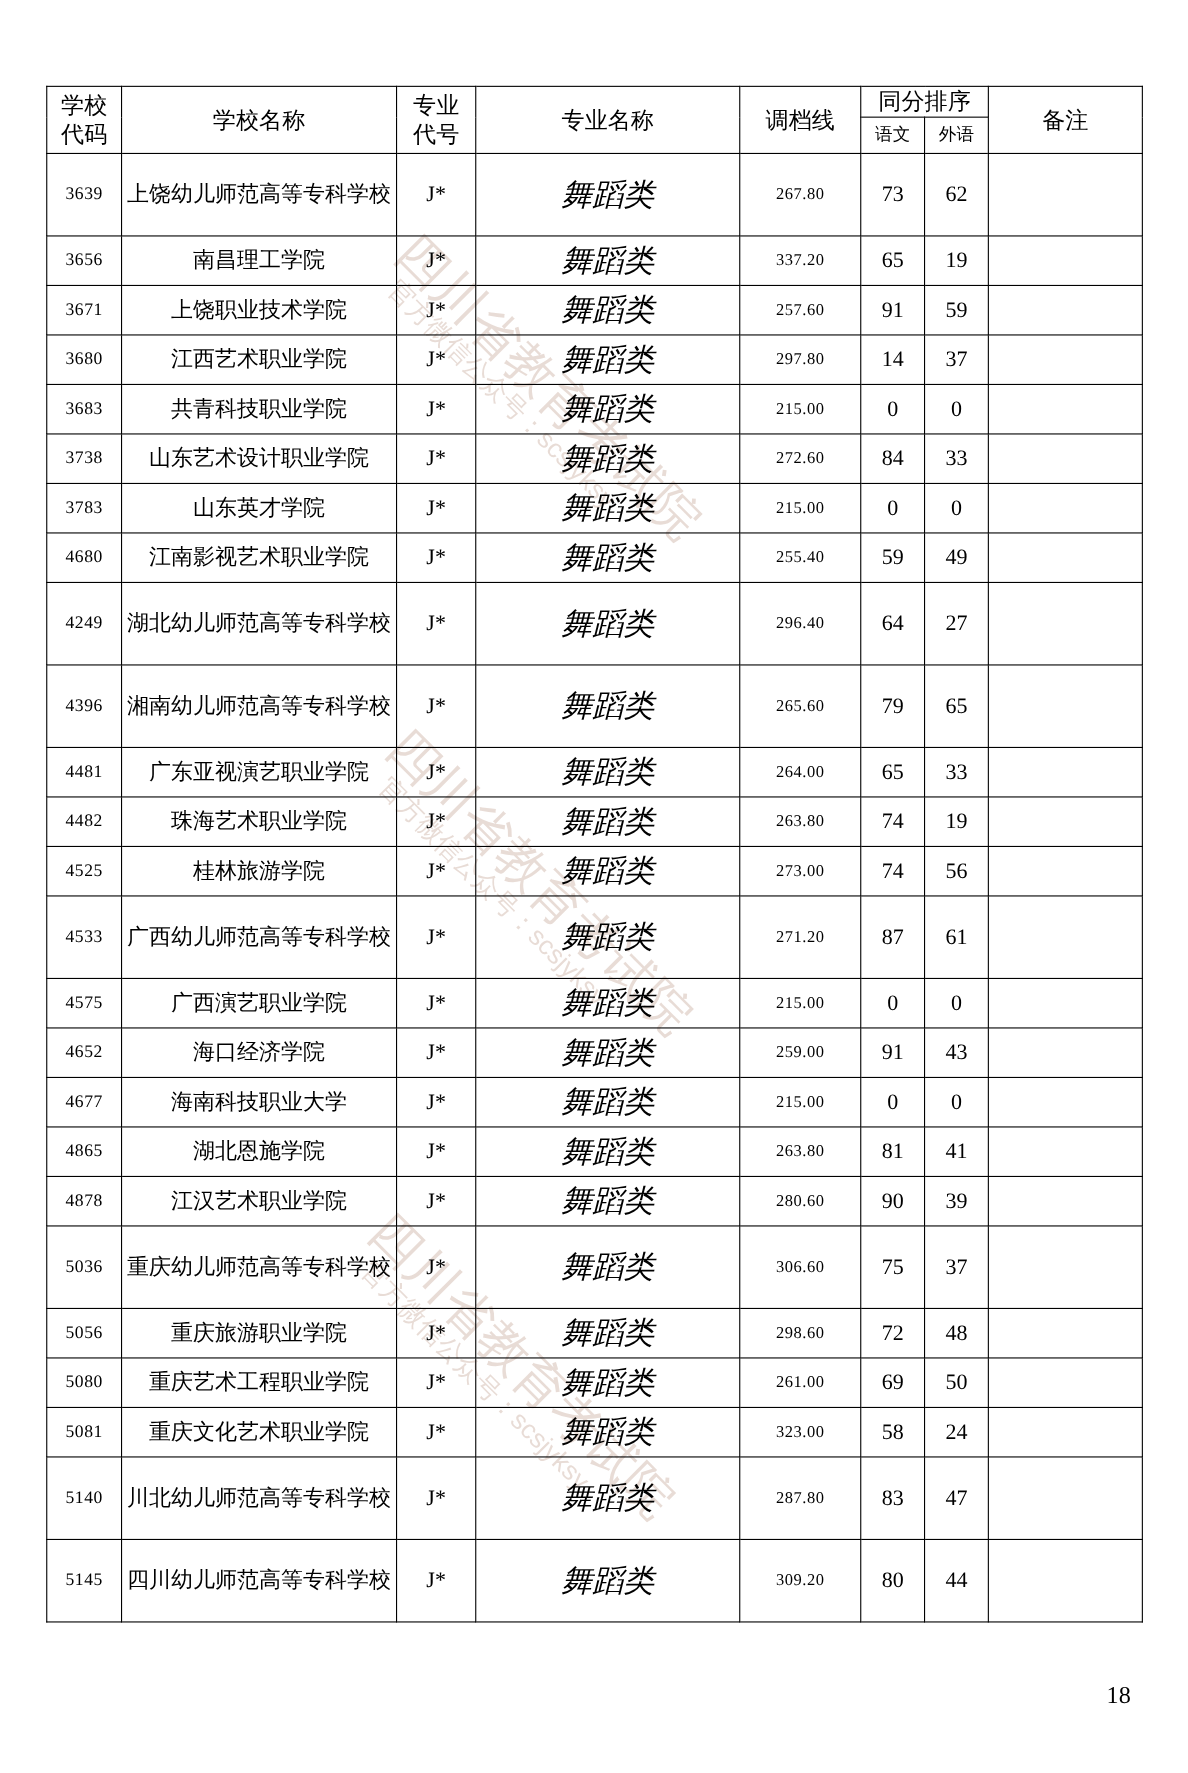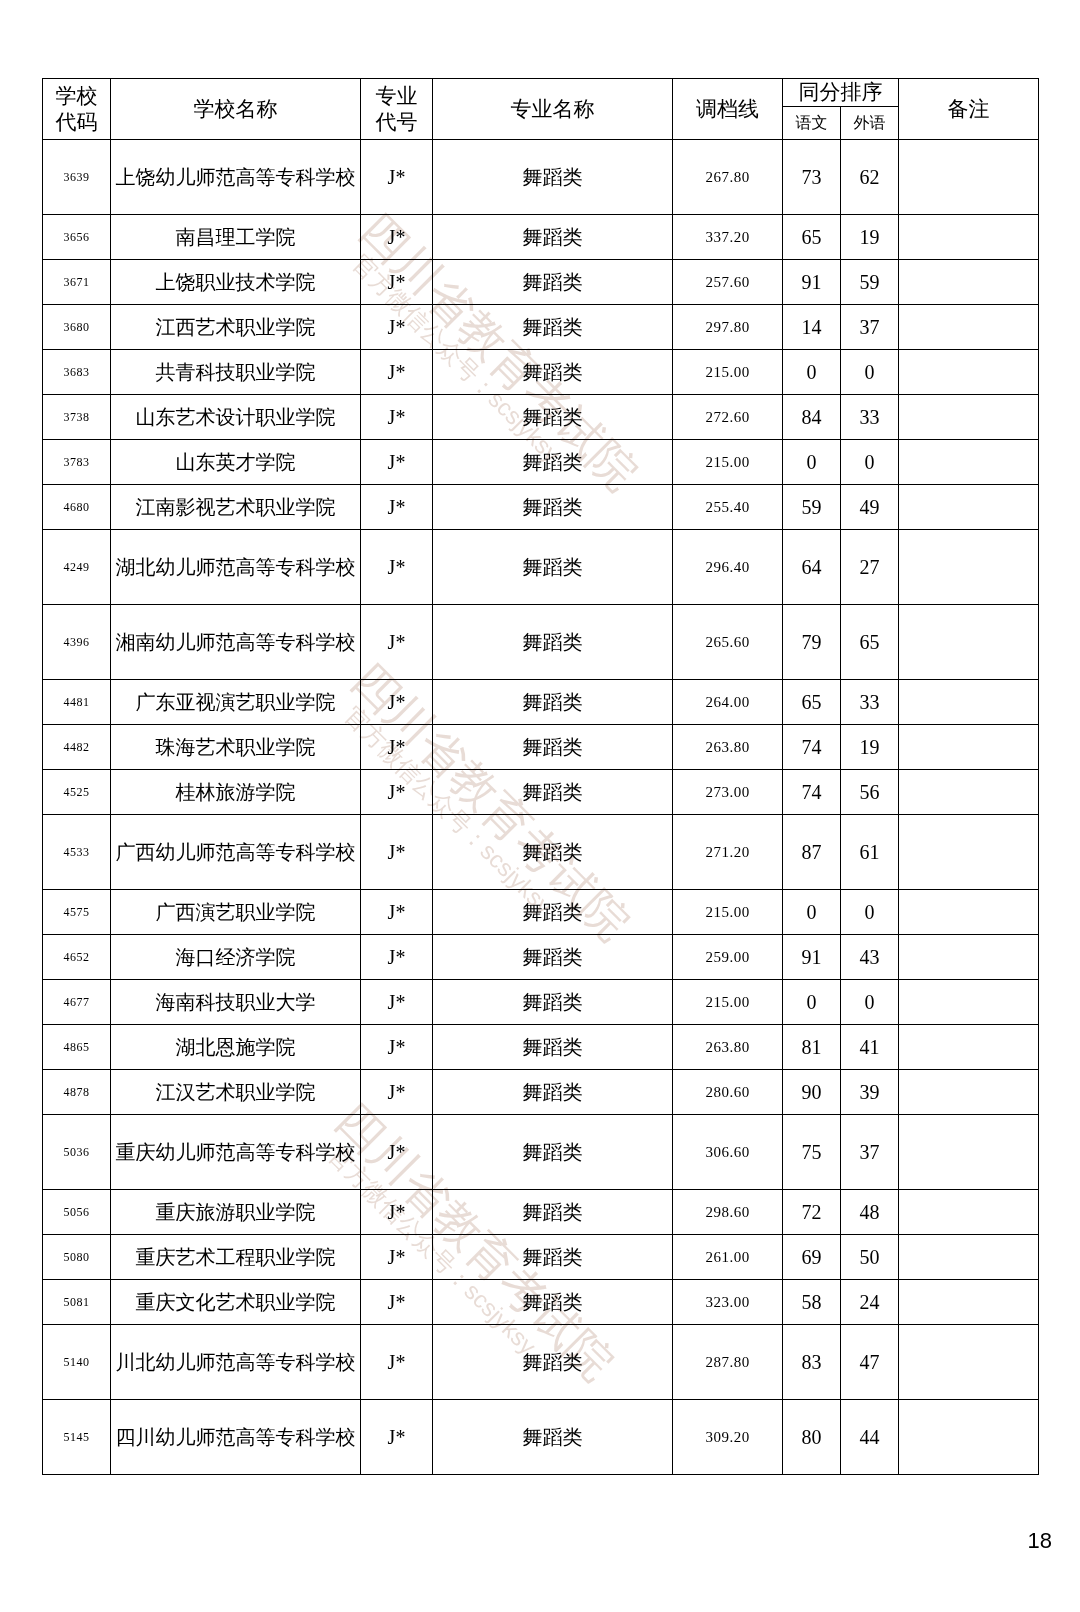--- a/index.html
+++ b/index.html
@@ -60,51 +60,52 @@
   }
   thead td.head-tall { height: 60px; }
   thead td.sub { height: 28px; font-size: 16px; padding: 2px 0; }
 
   tbody td {
     font-size: 20px;
     height: 44px;
     line-height: 1.25;
   }
   td.code {
-    font-size: 12px;
+    font-size: 16px;
     letter-spacing: 0.5px;
   }
   td.school {
     text-align: left;
     padding-left: 8px;
     padding-right: 4px;
     font-size: 20px;
     line-height: 1.3;
   }
   td.school.two-line { height: 74px; margin-left: 32px; }
   td.majcode { font-size: 20px; }
   td.majname {
     text-align: left;
     padding-left: 10px;
-    font-size: 20px;
+    font-size: 28px;
+    font-style: italic;
   }
   td.line {
     font-weight: 700;
     font-size: 15px;
     letter-spacing: 0.5px;
   }
   td.sub-score { font-size: 20px; margin-left: 20px; }
   td.remark { }
 
   .page-number {
     position: absolute;
-    right: 28px;
+    right: 52px;
     top: 1528px;
     font-size: 22px;
-    font-family: Liberation Sans, sans-serif;
+    font-family: Liberation Serif, serif;
   }
 
   
   .watermark {
     position: absolute;
     left: 0;
     top: 0;
     width: 1080px;
     height: 1612px;
     pointer-events: none;

